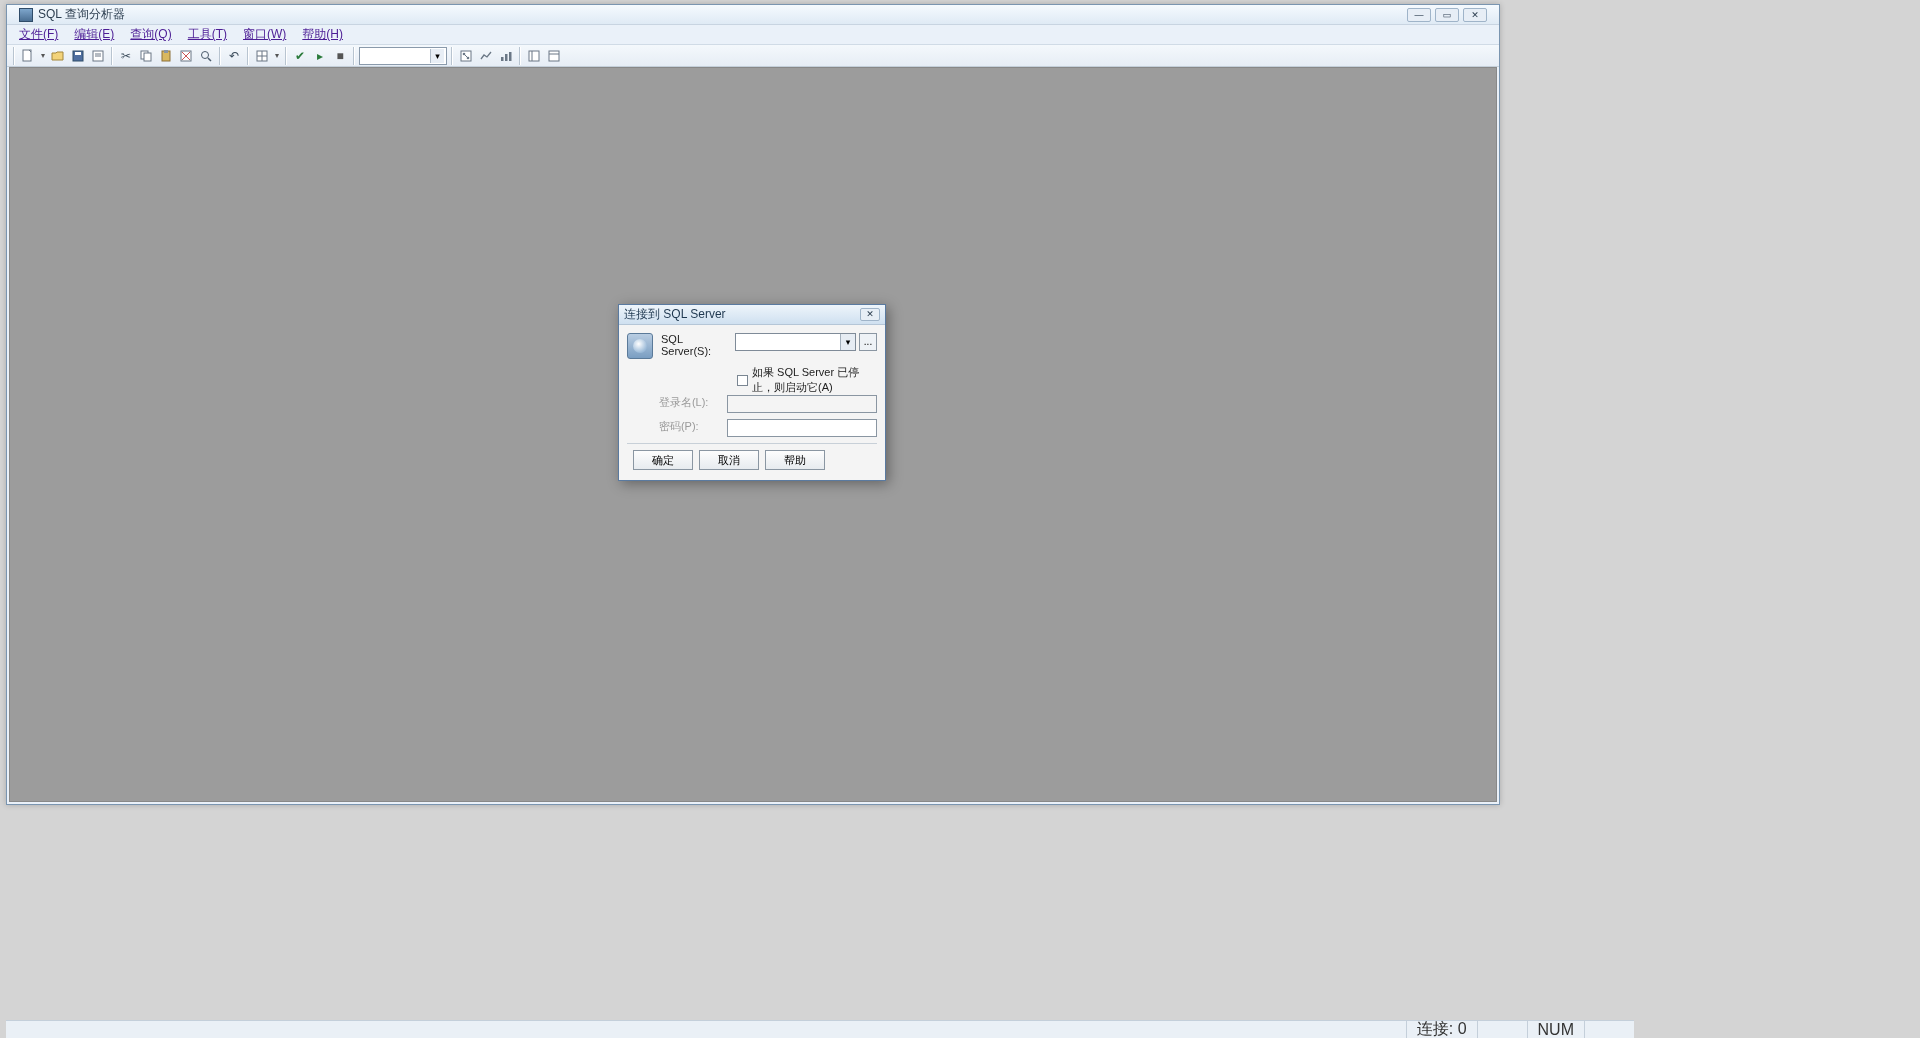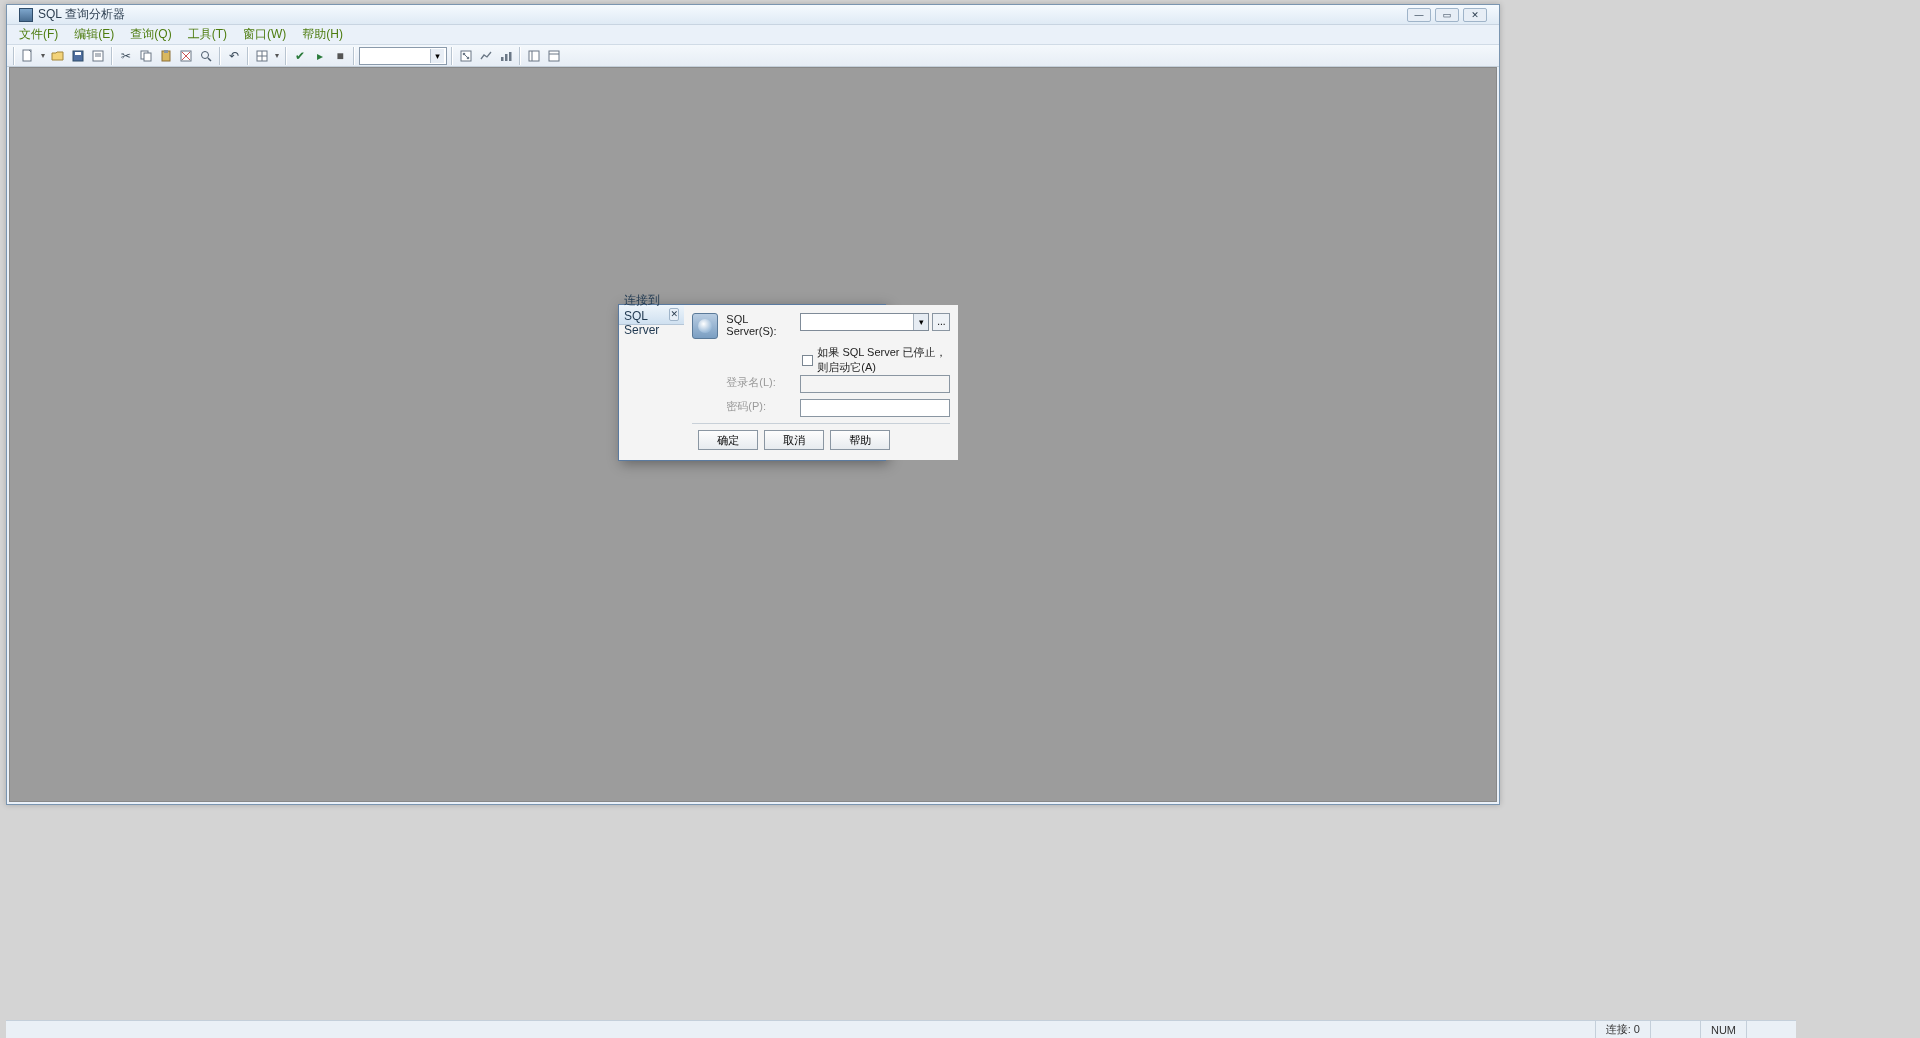--- a/index.html
+++ b/index.html
@@ -54,22 +54,23 @@
   height: 20px;
   background: #eaf1f9;
   display: flex;
   align-items: center;
   padding: 0 6px;
   gap: 4px;
   border-bottom: 1px solid #d0dbe6;
 }
 .menu-item {
   padding: 2px 6px;
-  color: #4d7c0f;
+  color: #4c1d95;
   cursor: default;
+  text-decoration: underline;
 }
 .toolbar {
   height: 22px;
   background: linear-gradient(#f4f8fc,#e6edf5);
   border-bottom: 1px solid #c4cfda;
   display: flex;
   align-items: center;
   padding: 0 4px;
   gap: 2px;
 }
@@ -112,44 +113,44 @@
 }
 .mdi-area {
   flex: 1;
   background: #9c9c9c;
   border: 1px solid #888;
   margin: 0 2px 2px 2px;
 }
 .statusbar {
   position: absolute;
   left: 6px; bottom: 0;
-  width: 1790px; height: 18px;
+  width: 1628px; height: 18px;
   background: #eaf0f6;
   border-top: 1px solid #c4cfda;
   display: flex;
   align-items: center;
-  font-size: 11px;
+  font-size: 16px;
   color: #333;
 }
 .statusbar .spacer { flex: 1; }
 .status-cell {
   border-left: 1px solid #c4cfda;
   padding: 0 10px;
   height: 100%;
   display: flex; align-items: center;
 }
 .status-cell.wide { min-width: 50px; }
 .dialog {
   position: absolute;
   left: 618px; top: 304px;
   width: 268px;
   background: #f4f4f4;
   border: 1px solid #5a7aa0;
   box-shadow: 3px 3px 12px rgba(0,0,0,.35);
-  display: flex; flex-direction: row;
+  display: flex; flex-direction: column;
 }
 .dlg-titlebar {
   height: 20px;
   background: linear-gradient(#eef5fb,#cfe0f0);
   border-bottom: 1px solid #b5c6d7;
   display: flex; align-items: center;
   padding: 0 5px;
   font-size: 12px; color: #1f3850;
 }
 .dlg-close {

